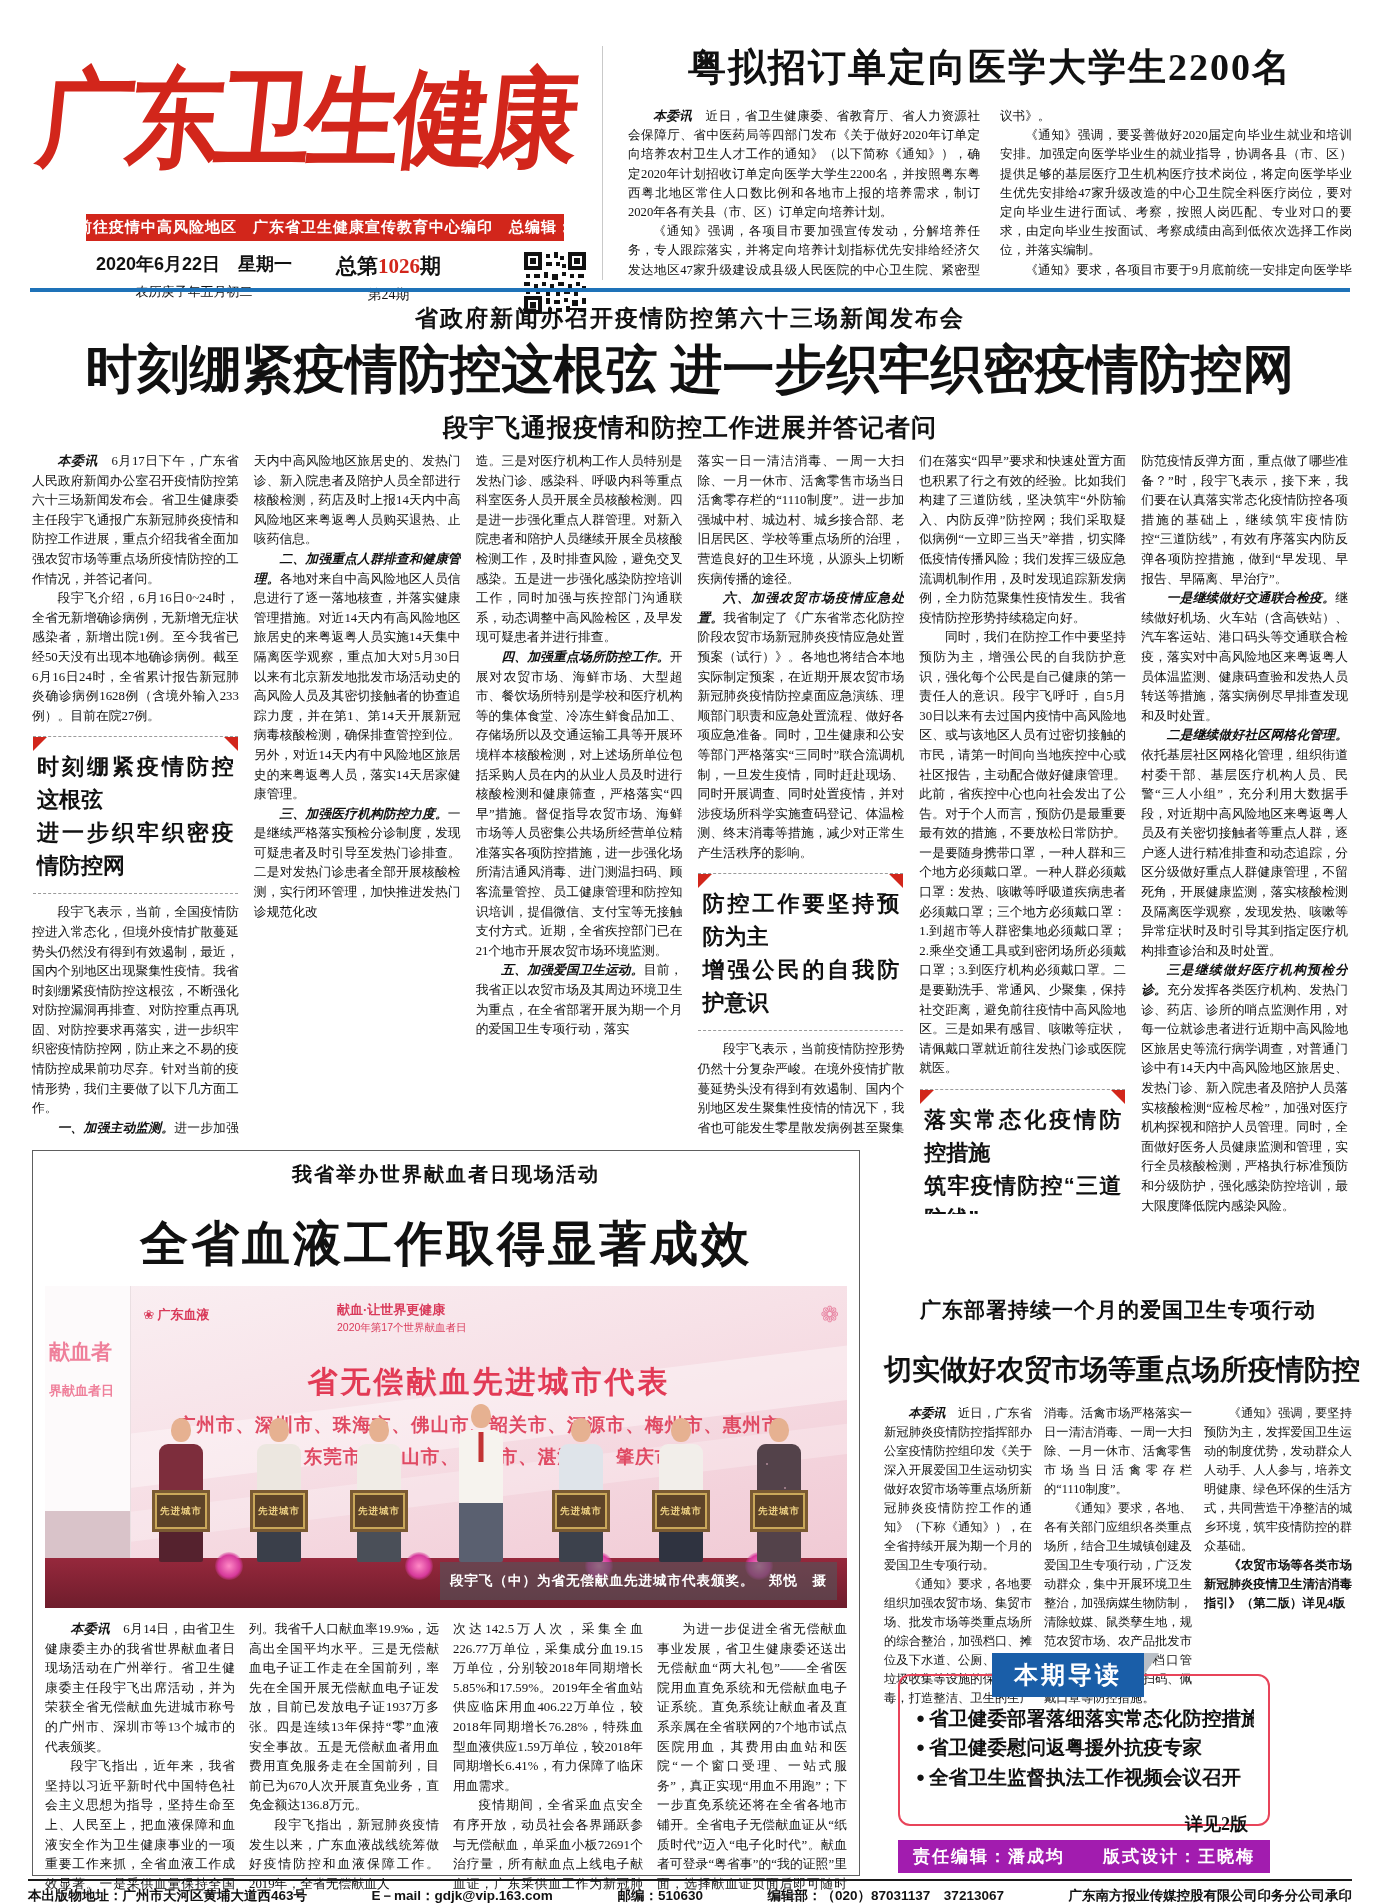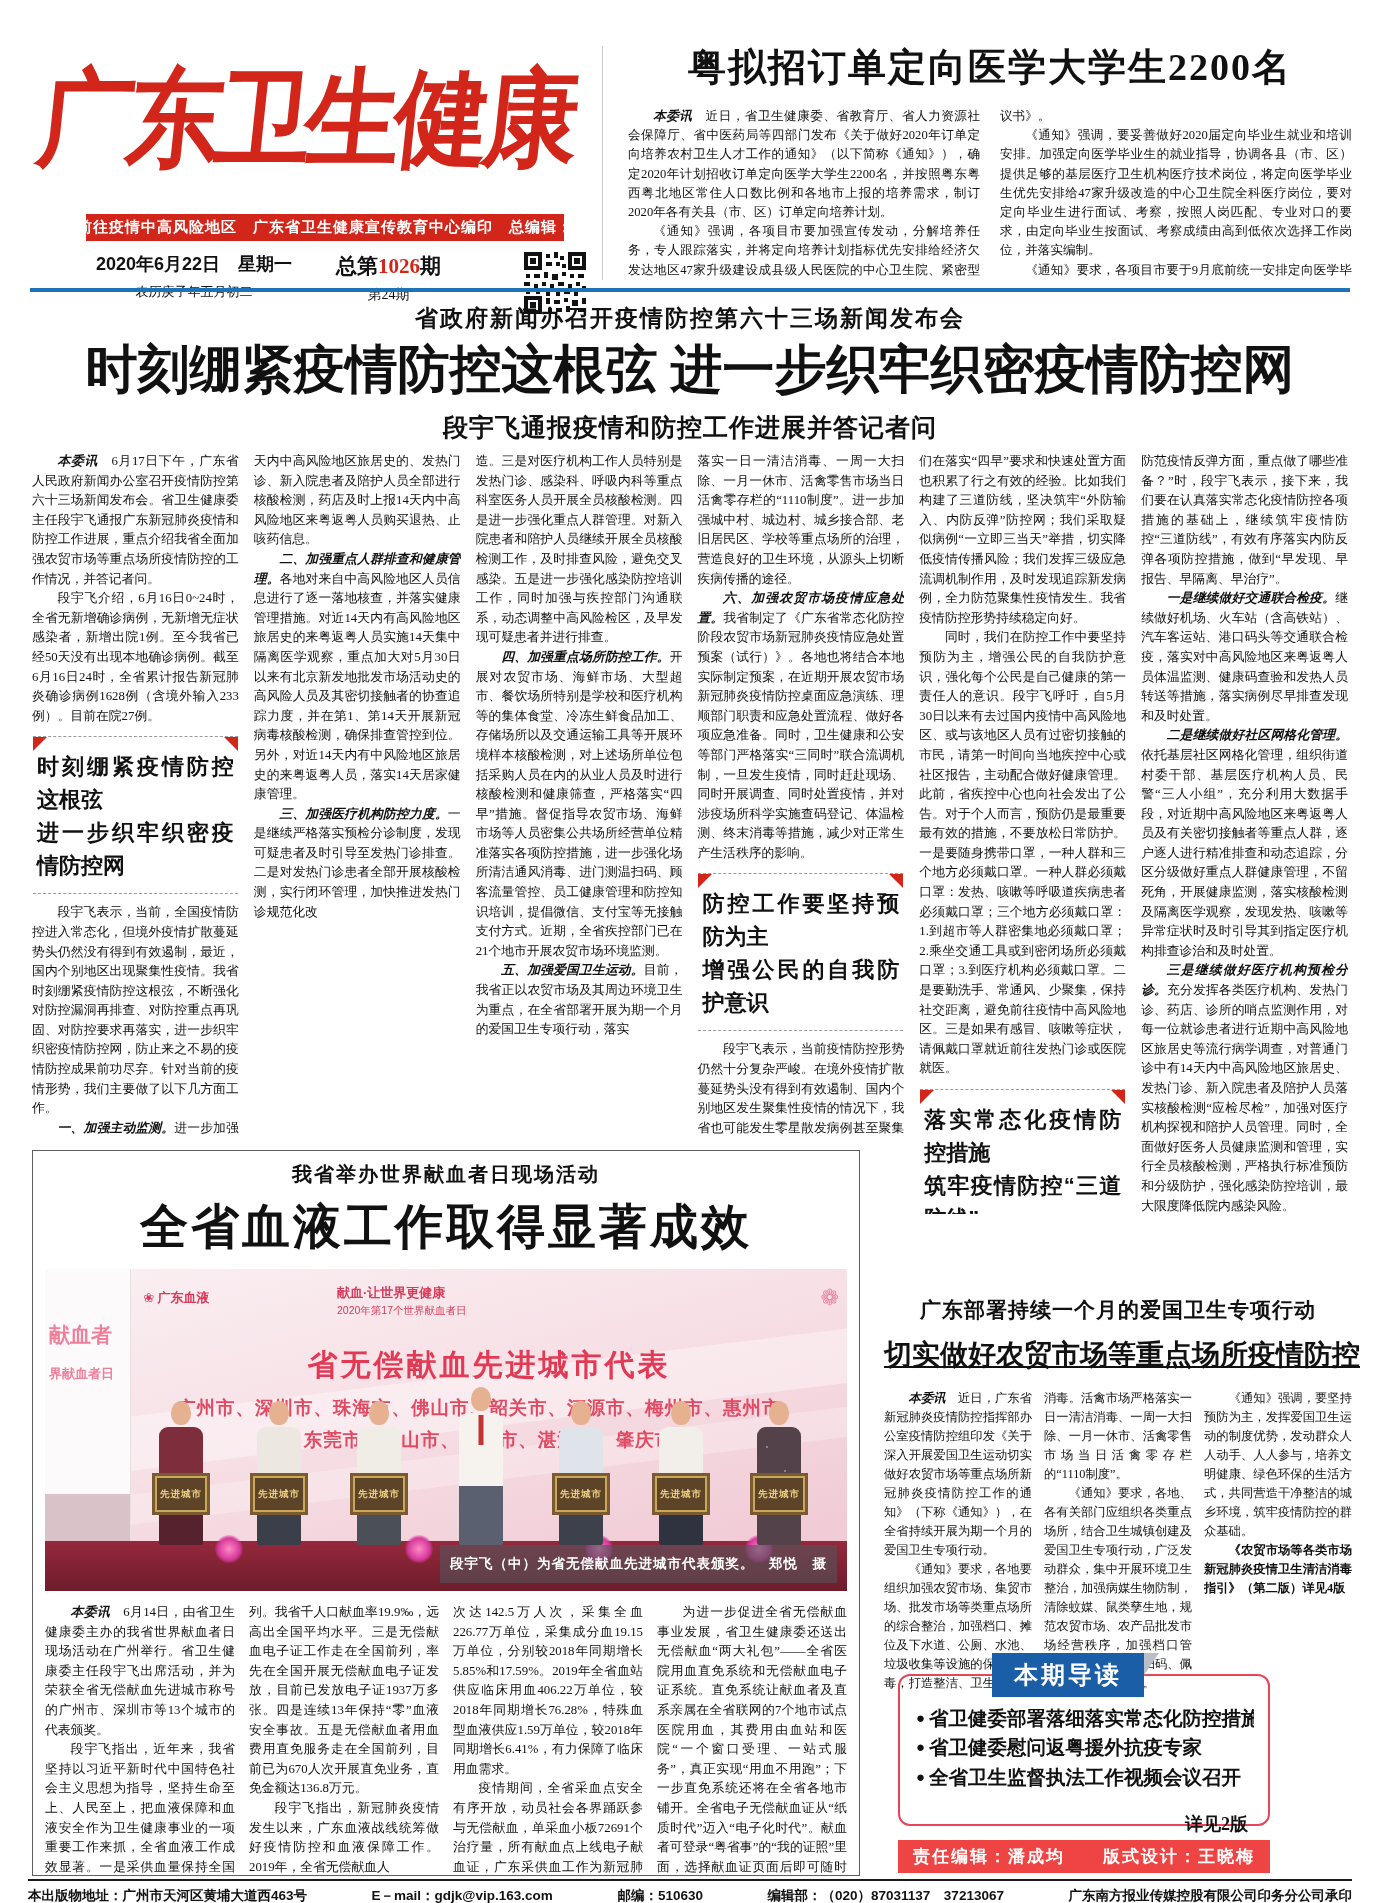--- a/index.html
+++ b/index.html
@@ -56,21 +56,21 @@
       font-weight:800; font-size:22px; line-height:1.5; text-indent:0;
       font-family:"Liberation Sans","DejaVu Sans",sans-serif; }
   .tri { position:absolute; width:0; height:0; }
   .tri.tl { left:0; top:0; border-top:14px solid #d2261b; border-right:14px solid transparent; }
   .tri.tr { right:0; top:0; border-top:14px solid #d2261b; border-left:14px solid transparent; }
 
   
   .blood { position:absolute; left:32px; top:1150px; width:828px; height:726px;
       border:1px solid #5e5e5e; padding:10px 12px; }
   .b-kicker { text-align:center; font-size:20px; font-weight:800; letter-spacing:2px; }
-  .b-headline { text-align:center; font-size:48px; font-weight:900; letter-spacing:3px; margin:7px 0 10px; }
+  .b-headline { text-align:center; font-size:48px; font-weight:900; letter-spacing:3px; margin:24px 0 10px; }
   .photo { position:relative; width:100%; height:322px; overflow:hidden;
       background:linear-gradient(165deg,#faf0f3 0%,#f7e1e7 40%,#f3d2db 72%,#efc6d1 100%); }
   .ribbon { position:absolute; left:-10%; width:120%; height:54px; background:rgba(255,255,255,0.38); }
   .r1 { top:34%; transform:rotate(-7deg); }
   .r2 { top:58%; transform:rotate(-7deg); height:30px; background:rgba(255,255,255,0.25); }
   .banner-left { position:absolute; left:0; top:0; width:86px; height:100%;
       background:linear-gradient(#fdfafb 0 70%, #d9c3c9 70% 100%); border-right:1px solid #eadfe2; }
   .banner-left .bl1 { margin:52px 4px 0; color:#ef7f9a; font-size:21px; font-weight:900; white-space:nowrap; overflow:hidden; }
   .banner-left .bl2 { margin:16px 4px 0; color:#ef7f9a; font-size:13px; font-weight:700; white-space:nowrap; overflow:hidden; }
   .logo-tl { position:absolute; left:98px; top:20px; color:#d93a5a; font-size:13px; font-weight:800;
@@ -103,38 +103,38 @@
       font-family:"Liberation Sans","DejaVu Sans",sans-serif; white-space:nowrap; }
   .caption { position:absolute; right:10px; bottom:8px; background:rgba(84,84,90,0.62); color:#fff;
       font-size:13.5px; font-weight:700; padding:10px 10px; letter-spacing:1px;
       font-family:"Liberation Sans","DejaVu Sans",sans-serif; }
   .b-cols { margin-top:12px; height:276px; overflow:hidden; gap:14px; }
   .b-cols .tcol { font-size:12.8px; line-height:19.6px; }
 
   
   .agri { position:absolute; left:884px; top:1296px; width:468px; }
   .a-kicker { text-align:center; font-size:21px; font-weight:800; letter-spacing:1px; }
-  .a-headline { text-align:center; font-size:28px; font-weight:900; letter-spacing:0; margin-top:12px; white-space:nowrap;text-decoration:underline; }
+  .a-headline { text-align:center; font-size:28px; font-weight:900; letter-spacing:0; margin-top:27px; white-space:nowrap; }
   .a-cols { margin-top:15px; height:300px; overflow:hidden; gap:12px; }
   .a-cols .tcol { font-size:12.3px; line-height:19px; }
 
   
   .digest { position:absolute; left:898px; top:1674px; width:372px; height:152px;
       border:2.5px solid #e8445a; border-radius:12px; }
   .d-tab { position:absolute; left:92px; top:-23px; width:152px; height:44px; background:#1a5ea8;
       color:#fff; font-size:24px; font-weight:900; letter-spacing:3px;
       display:flex; align-items:center; justify-content:center; }
   .d-tab::after { content:""; position:absolute; right:-15px; top:0; width:0; height:0;
       border-top:22px solid #b9bfc6; border-right:15px solid transparent; }
   .d-items { list-style:none; padding:28px 14px 0 16px; }
   .d-items li { font-size:19.5px; font-weight:900; line-height:1.5; white-space:nowrap; overflow:hidden; }
   .d-items li::before { content:"●"; font-size:15px; margin-right:4px; vertical-align:2px; }
   .d-more { text-align:right; font-size:18px; font-weight:700; padding-right:20px; margin-top:20px; }
 
-  .editors { position:absolute; left:898px; top:1840px; width:372px; height:33px; background:#ef4444;
+  .editors { position:absolute; left:898px; top:1840px; width:372px; height:33px; background:#a21caf;
       color:#fff; font-weight:700; font-size:17px; letter-spacing:2px;
       display:flex; align-items:center; justify-content:center;
       font-family:"Liberation Sans","DejaVu Sans",sans-serif; }
 
   
   .footer { position:absolute; left:28px; top:1879px; width:1324px; border-top:2.5px solid #1a1a1a;
       padding-top:6px; display:flex; justify-content:space-between;
       font-size:13.5px; font-weight:700; font-family:"Liberation Sans","DejaVu Sans",sans-serif; }
 </style>
 </head>

